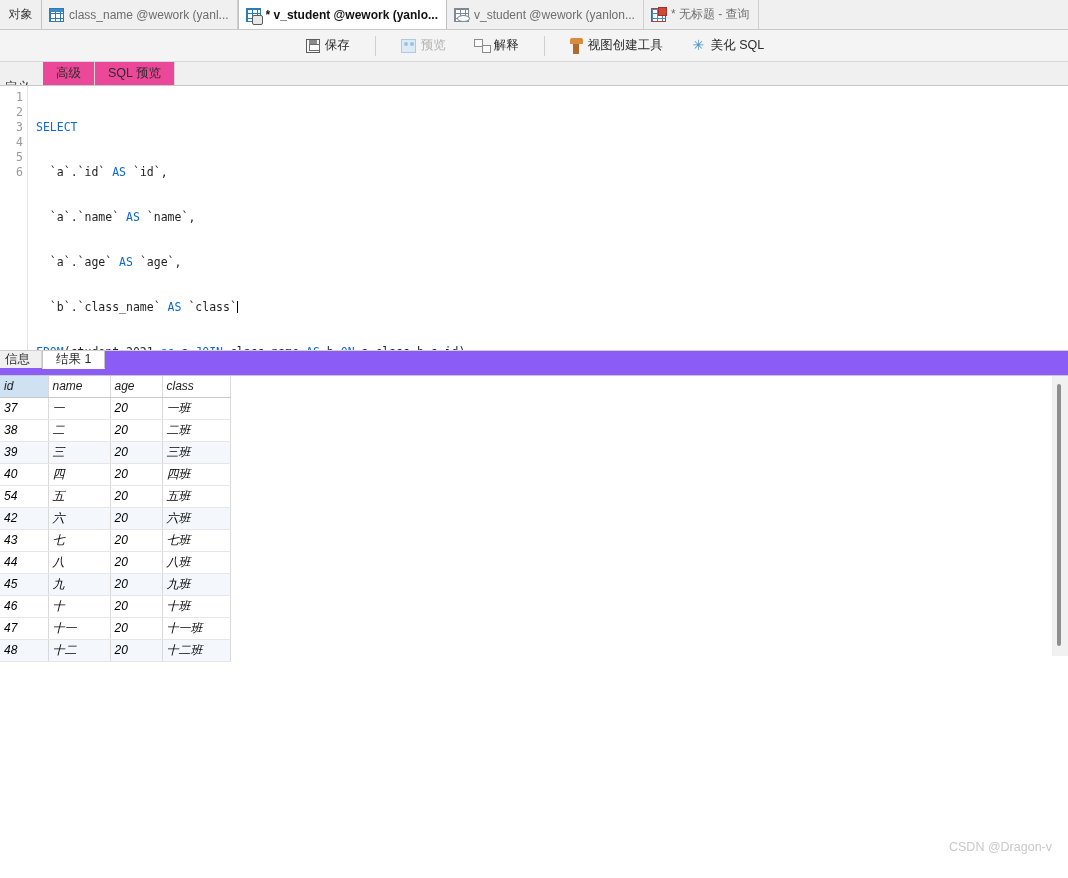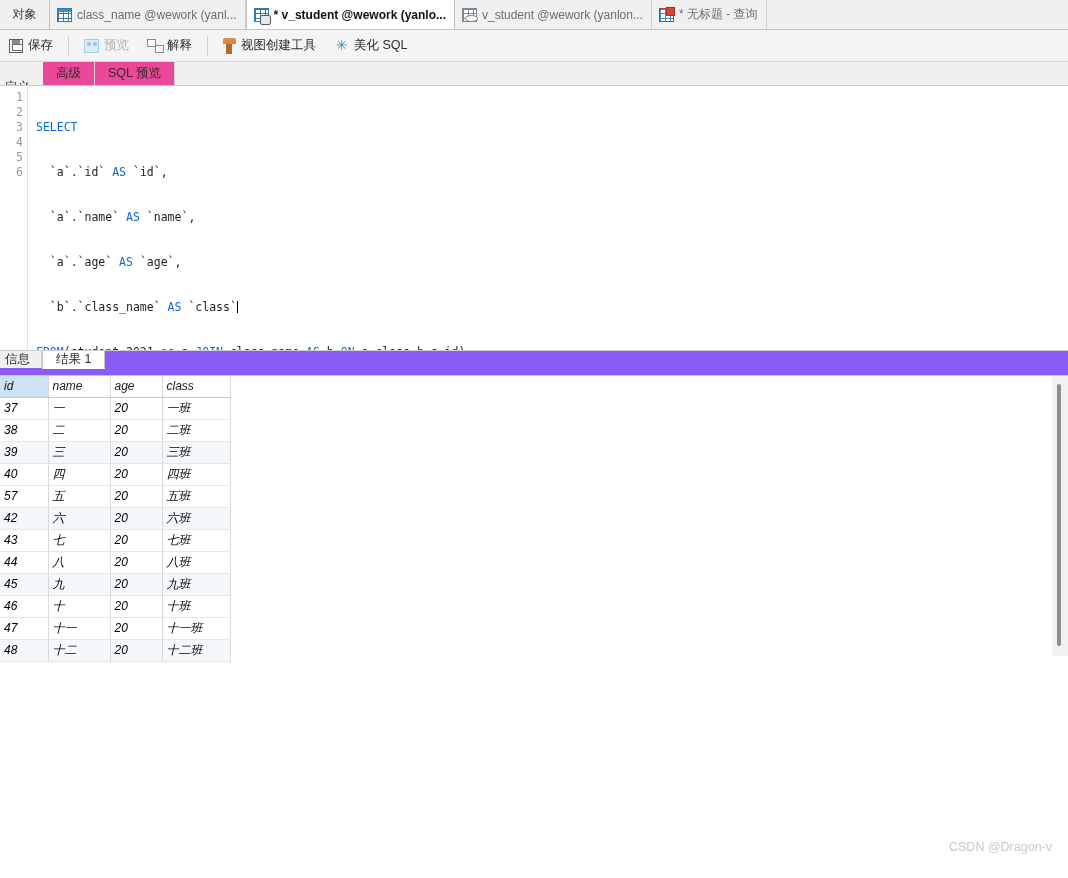--- a/index.html
+++ b/index.html
@@ -15,21 +15,21 @@
   .tabbar {
     position: relative;
     height: 30px;
     background: #f0f0f0;
     border-bottom: 1px solid #c8c8c8;
     display: flex;
     align-items: stretch;
     overflow: hidden;
   }
   .obj-tab {
-    width: 50px;
+    width: 42px;
     background: #f0f0f0;
     border-right: 1px solid #c3c3c3;
     display: flex; align-items: center; justify-content: center;
     font-size: 12px; color: #3a3a3a;
     flex: none;
   }
   .doc-tab {
     display: flex; align-items: center;
     padding: 0 8px 0 7px;
     gap: 5px;
@@ -99,21 +99,22 @@
     background:#d14836; border:1px solid #a33125;
   }
 
   
   .toolbar {
     height: 32px;
     background: #f4f4f4;
     border-bottom: 1px solid #d7d7d7;
     display: flex; align-items: center;
     padding-left: 2px;
-    gap: 4px;
+    gap: 14px;
+    justify-content: center;
   }
   .tbtn {
     display: flex; align-items: center; gap: 5px;
     padding: 2px 7px;
     font-size: 12.5px;
     color: #2b2b2b;
     white-space: nowrap;
     height: 24px;
   }
   .tbtn.disabled { color: #b0b0b0; }
@@ -417,21 +418,21 @@
         <td class="num">20</td>
         <td>三班</td>
       </tr>
       <tr class="plain">
         <td class="num">40</td>
         <td>四</td>
         <td class="num">20</td>
         <td>四班</td>
       </tr>
       <tr class="plain">
-        <td class="num">57</td>
+        <td class="num">54</td>
         <td>五</td>
         <td class="num">20</td>
         <td>五班</td>
       </tr>
       <tr class="alt">
         <td class="num">42</td>
         <td>六</td>
         <td class="num">20</td>
         <td>六班</td>
       </tr>

